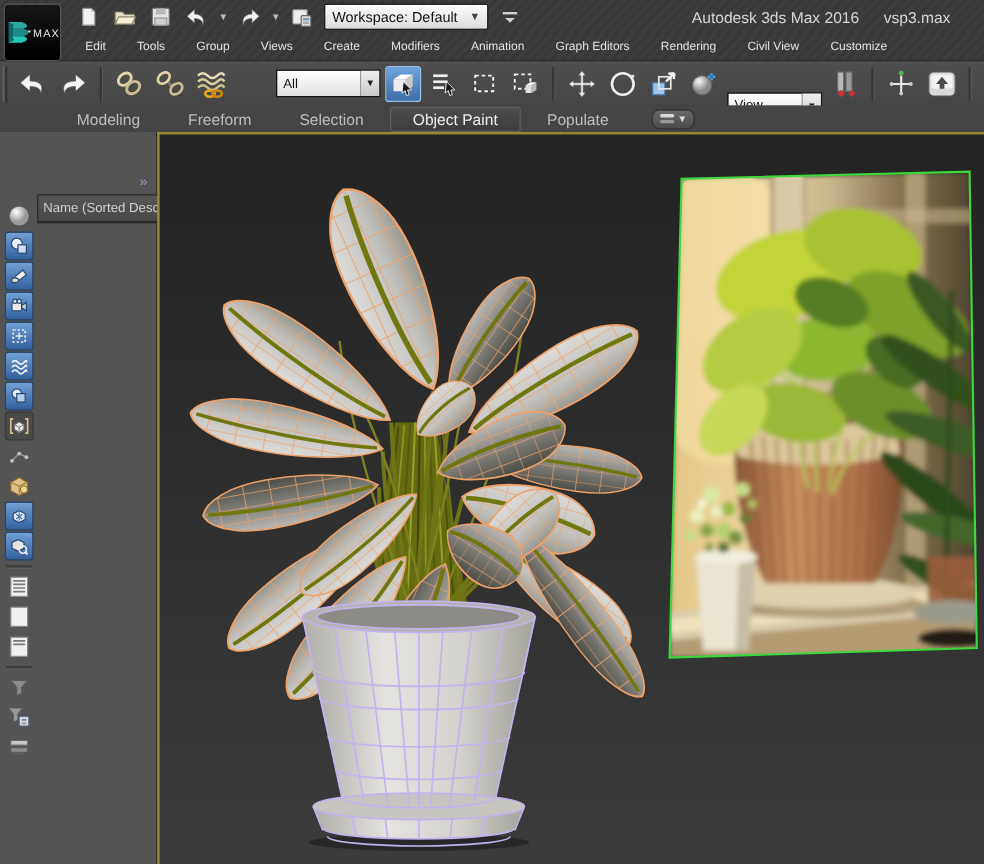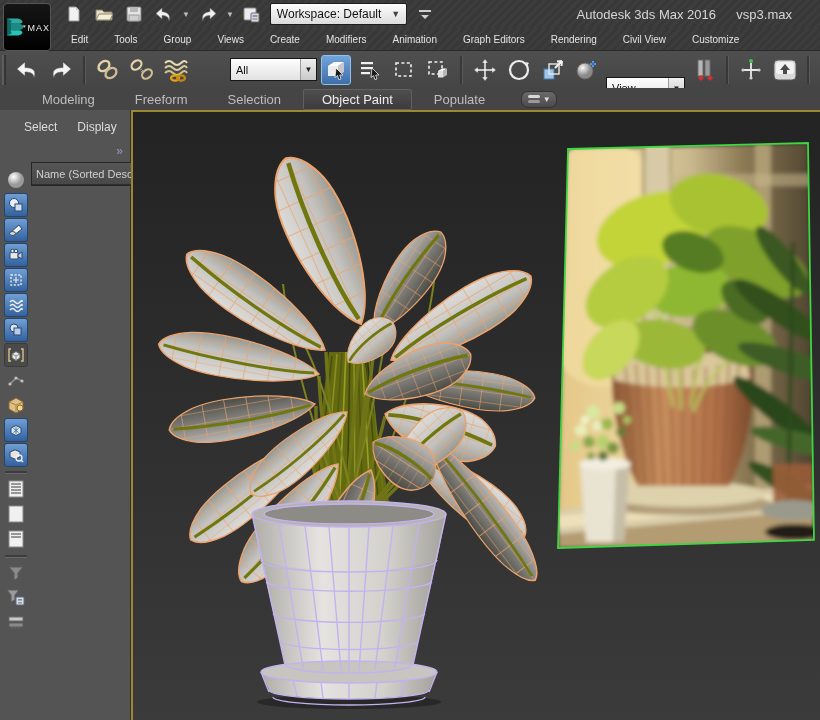--- a/index.html
+++ b/index.html
@@ -31,21 +31,21 @@
   .tb-handle{width:6px;height:30px;border-left:2px solid #5d5d5d;border-right:2px solid #353535;margin-right:2px;}
   .tbtn{width:30px;height:30px;display:flex;align-items:center;justify-content:center;border-radius:3px;flex:0 0 auto;}
   .tbtn.active{background:linear-gradient(#71a5dc,#3e6da8);border:1px solid #8fc0ee;box-sizing:border-box;}
   .tsep{width:2px;height:28px;background:#383838;border-right:1px solid #5a5a5a;margin:0 3px;flex:0 0 auto;}
   .tb-dd{height:21px;background:linear-gradient(#fefefe,#e2e2e2);border:1px solid #161616;
     display:flex;align-items:center;justify-content:space-between;padding-left:5px;flex:0 0 auto;}
   .tb-dd span{font-size:11px;color:#111;}
   .tb-dd .dbox{width:15px;height:100%;background:linear-gradient(#efefef,#c9c9c9);
     border-left:1px solid #9a9a9a;display:flex;align-items:center;justify-content:center;color:#222;font-size:8px;}
   .ribbon{position:absolute;left:0;top:88px;width:820px;height:22px;background:#454545;
-    display:flex;align-items:center;padding-left:24px;box-sizing:border-box;gap:4px;}
+    display:flex;align-items:center;padding-left:46px;box-sizing:border-box;gap:4px;}
   .rtab{color:#bdbdbd;font-size:13px;padding:2px 18px;}
   .rtab.active{color:#ededed;background:linear-gradient(#4e4e4e,#3c3c3c);
     border:1px solid #606060;border-radius:2px;}
   .rib-cfg{width:34px;height:15px;background:linear-gradient(#6a6a6a,#4a4a4a);
     border:1px solid #333;border-radius:7px;margin-left:14px;
     display:flex;align-items:center;justify-content:center;gap:3px;color:#ddd;font-size:8px;}
   .main{position:absolute;left:0;top:110px;width:820px;height:610px;}
   .left-panel{position:absolute;left:0;top:0;width:131px;height:610px;background:#545454;
     border-right:1px solid #303030;box-sizing:border-box;}
   .lp-tabs{display:flex;gap:8px;padding:8px 0 0 18px;}
@@ -324,24 +324,20 @@
       <rect x="0" y="0" width="12" height="3" rx="1.5" fill="#d8d8d8"></rect>
         <rect x="0" y="5" width="12" height="3" rx="1.5" fill="#9a9a9a"></rect>
     </svg>
     <span>▼</span>
   </div>
 </div>
 
 <div class="main">
 
   <div class="left-panel">
-    <div class="lp-tabs">
-      <span class="lp-tab">Select</span>
-      <span class="lp-tab">Display</span>
-    </div>
     <div class="lp-chevron">»</div>
 
     <div class="fstrip">
       <div class="fi flat">
         <svg width="18" height="18" viewBox="0 0 18 18">
           <defs>
               <radialGradient id="g1" cx="35%" cy="30%">
                 <stop offset="0%" stop-color="#fff"></stop>
                 <stop offset="100%" stop-color="#9a9a9a"></stop>
               </radialGradient>

